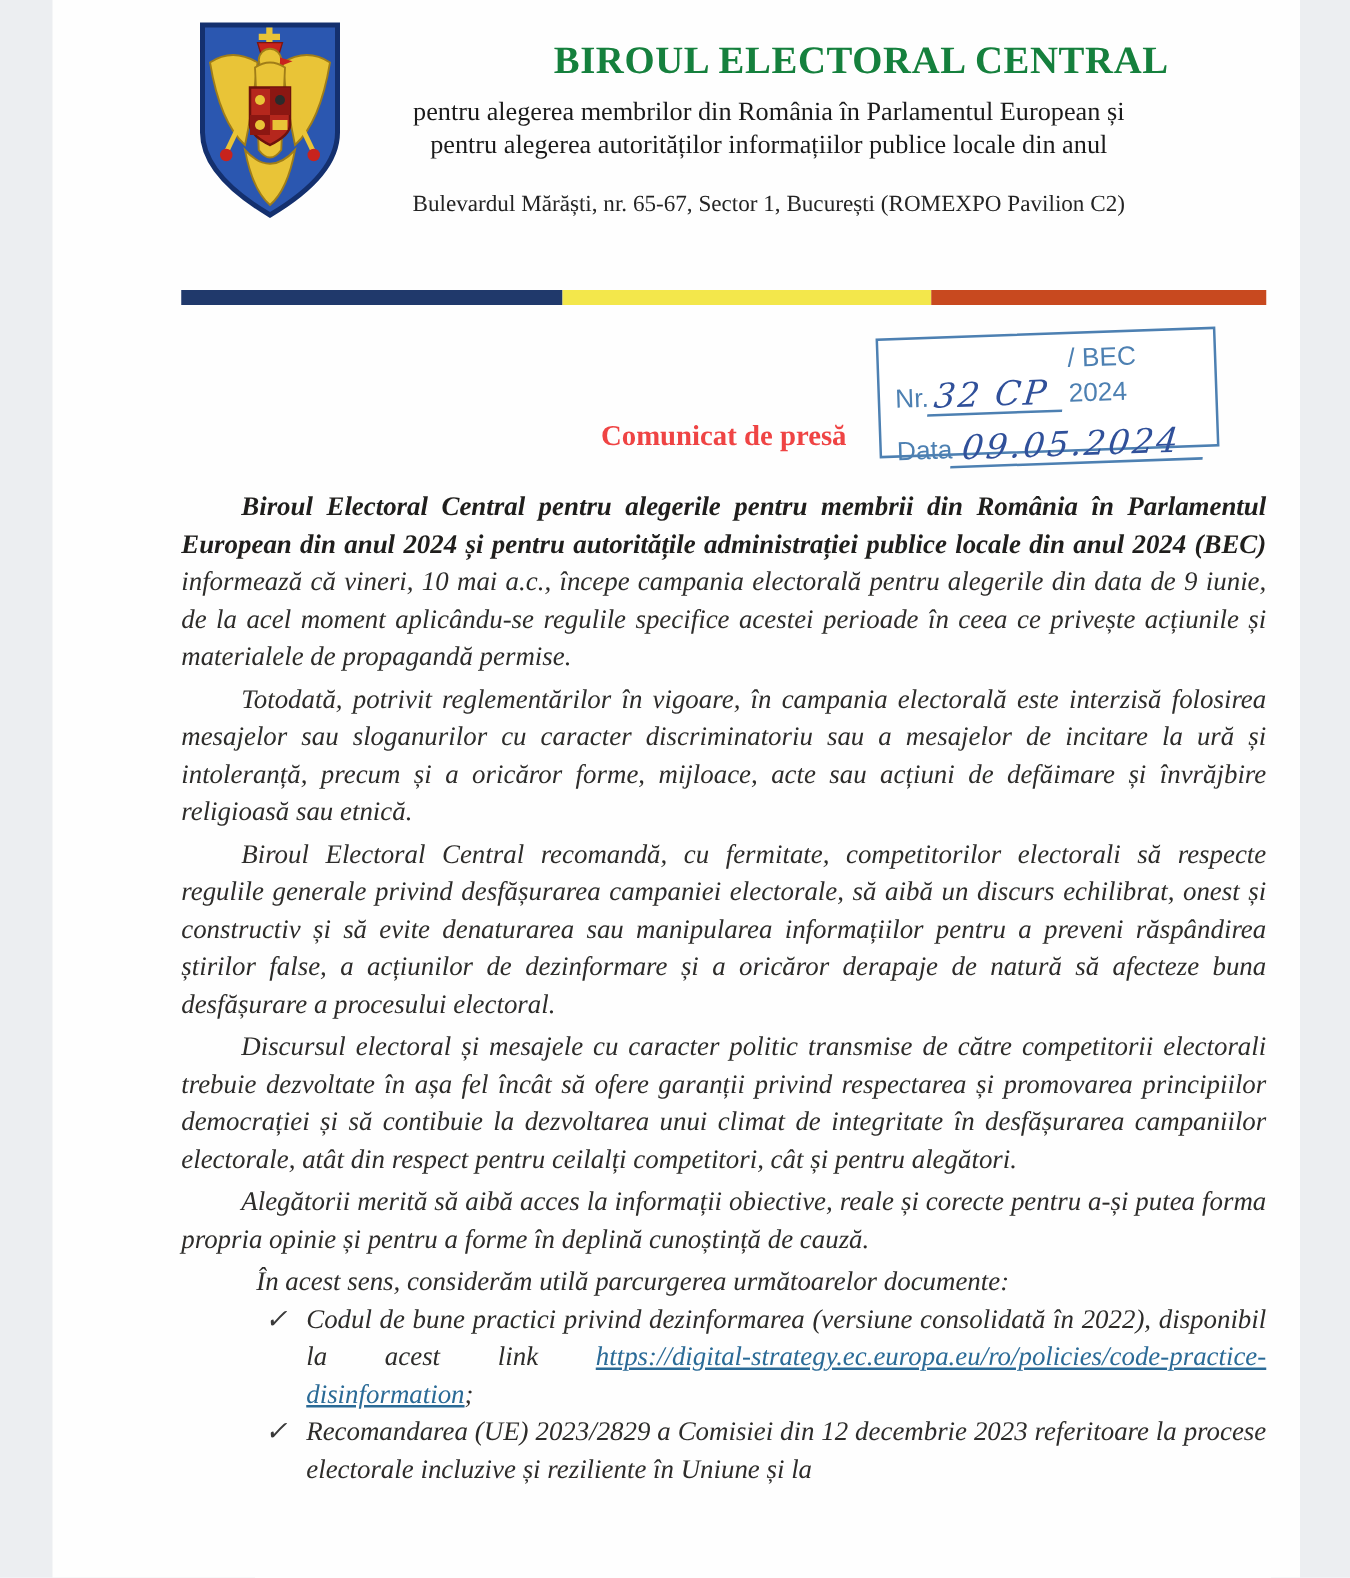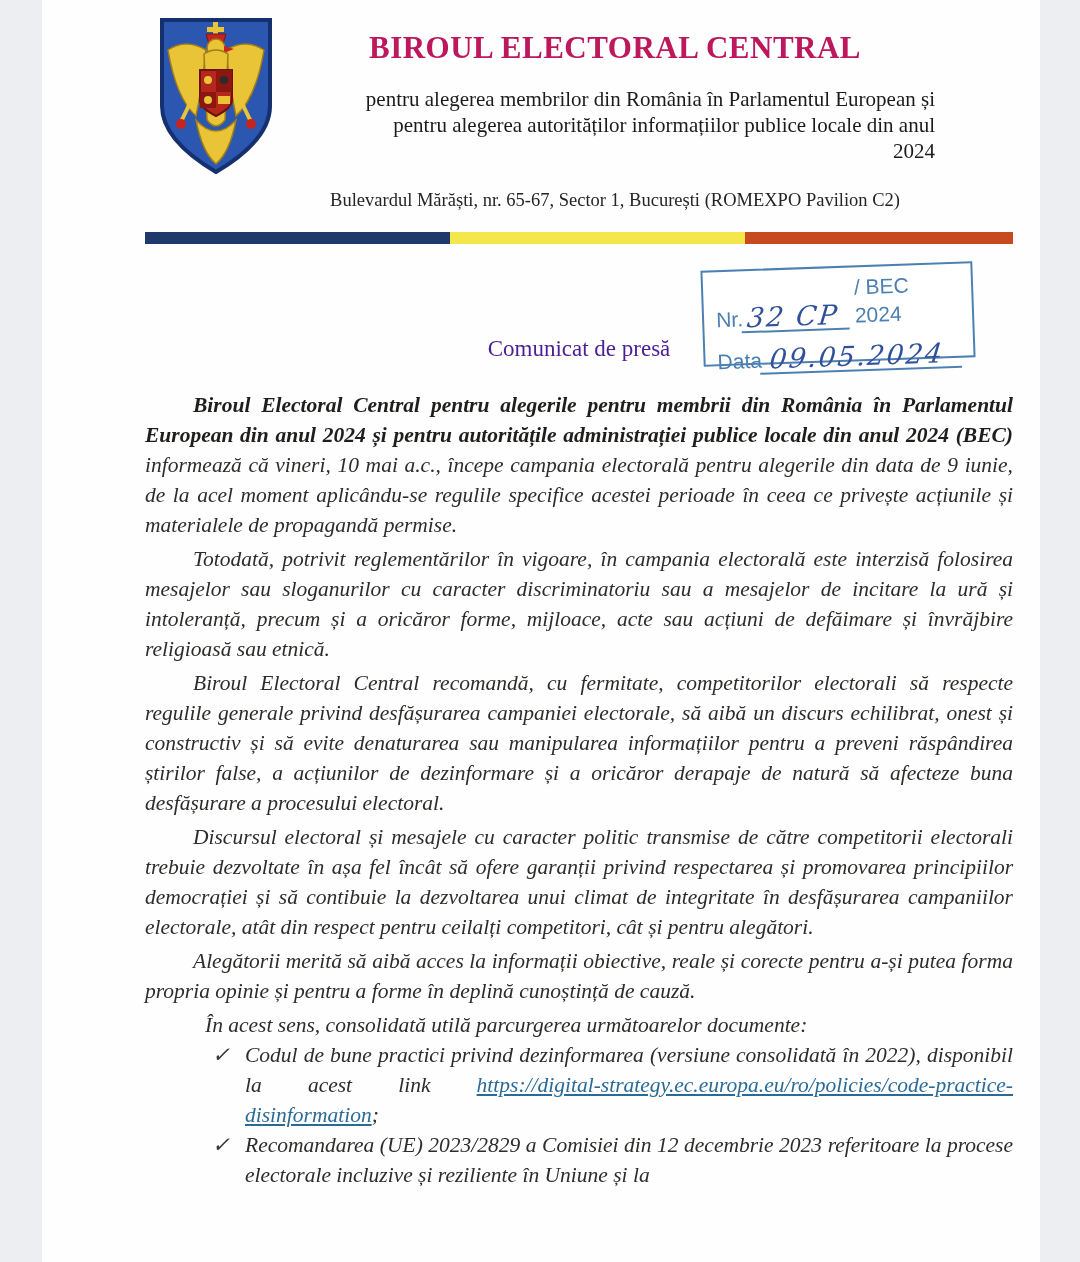--- a/index.html
+++ b/index.html
@@ -24,29 +24,29 @@
   }
   .header-text {
     position: absolute;
     left: 253px; top: 30px;
     width: 640px;
     text-align: center;
   }
   .org-title {
     font-size: 31px;
     font-weight: bold;
-    color: #be185d;
+    color: #15803d;
     letter-spacing: 0.5px;
+    text-align: right;
   }
   .org-subtitle {
-    margin-top: 20px;
+    margin-top: 10px;
     font-size: 21px;
     line-height: 26px;
     color: #1b1b1b;
-    text-align: right;
   }
   .address-block {
     margin-top: 24px;
     font-size: 18.5px;
     line-height: 24px;
     color: #242424;
   }
   
   .tricolor {
     position: absolute;
@@ -82,22 +82,22 @@
   .nr-value { min-width: 108px; padding: 0 4px; text-align: left; }
   .nr-suffix { font-size: 21px; line-height: 28px; margin-left: 4px; }
   .data-value { flex: 1; padding: 0 2px 0 8px; }
   .stamp-row.second { margin-top: 14px; }
   .doc-title {
     position: absolute;
     left: 103px; top: 336px;
     width: 868px;
     text-align: center;
     font-size: 23px;
-    font-weight: normal;
-    color: #4c1d95;
+    font-weight: bold;
+    color: #ef4444;
   }
   
   .body-text {
     position: absolute;
     left: 103px; top: 390px;
     width: 868px;
     color: #2d2c2a;
     font-size: 21.5px;
     font-style: italic;
   }
@@ -169,21 +169,20 @@
       <circle cx="54" cy="84" r="4" fill="#e9c437"></circle>
       <rect x="64" y="80" width="12" height="8" fill="#e9c437"></rect>
     </svg>
   </div>
 
   <div class="header-text">
     <div class="org-title">BIROUL ELECTORAL CENTRAL</div>
     <div class="org-subtitle">
       <div>pentru alegerea membrilor din România în Parlamentul European și</div>
       <div>pentru alegerea autorităților informațiilor publice locale din anul</div>
-      <div>2024</div>
     </div>
     <div class="address-block">
       <div>Bulevardul Mărăști, nr. 65-67, Sector 1, București (ROMEXPO Pavilion C2)</div>
     </div>
   </div>
 
   <div class="tricolor">
     <div class="seg" style="width:35.1%; background:#20396b;"></div>
     <div class="seg" style="width:34.0%; background:#f3e74b;"></div>
     <div class="seg" style="width:30.9%; background:#c8491f;"></div>
@@ -202,21 +201,21 @@
   </div>
 
   <div class="doc-title">Comunicat de presă</div>
 
   <div class="body-text">
     <p><span class="lead-bold">Biroul Electoral Central pentru alegerile pentru membrii din România în Parlamentul European din anul 2024 și pentru autoritățile administrației publice locale din anul 2024 (BEC)</span><span> informează că vineri, 10 mai a.c., începe campania electorală pentru alegerile din data de 9 iunie, de la acel moment aplicându-se regulile specifice acestei perioade în ceea ce privește acțiunile și materialele de propagandă permise.</span></p>
     <p>Totodată, potrivit reglementărilor în vigoare, în campania electorală este interzisă folosirea mesajelor sau sloganurilor cu caracter discriminatoriu sau a mesajelor de incitare la ură și intoleranță, precum și a oricăror forme, mijloace, acte sau acțiuni de defăimare și învrăjbire religioasă sau etnică.</p>
     <p>Biroul Electoral Central recomandă, cu fermitate, competitorilor electorali să respecte regulile generale privind desfășurarea campaniei electorale, să aibă un discurs echilibrat, onest și constructiv și să evite denaturarea sau manipularea informațiilor pentru a preveni răspândirea știrilor false, a acțiunilor de dezinformare și a oricăror derapaje de natură să afecteze buna desfășurare a procesului electoral.</p>
     <p>Discursul electoral și mesajele cu caracter politic transmise de către competitorii electorali trebuie dezvoltate în așa fel încât să ofere garanții privind respectarea și promovarea principiilor democrației și să contibuie la dezvoltarea unui climat de integritate în desfășurarea campaniilor electorale, atât din respect pentru ceilalți competitori, cât și pentru alegători.</p>
     <p>Alegătorii merită să aibă acces la informații obiective, reale și corecte pentru a-și putea forma propria opinie și pentru a forme în deplină cunoștință de cauză.</p>
-    <p class="intro-line">În acest sens, consolidată utilă parcurgerea următoarelor documente:</p>
+    <p class="intro-line">În acest sens, considerăm utilă parcurgerea următoarelor documente:</p>
 
     <div class="bullet">
       <span class="marker">✓</span>
       <span class="btext"><span>Codul de bune practici privind dezinformarea (versiune consolidată în 2022), disponibil la acest link </span><a class="doc-link" href="#">https://digital-strategy.ec.europa.eu/ro/policies/code-practice-disinformation</a><span>;</span></span>
     </div>
 
     <div class="bullet">
       <span class="marker">✓</span>
       <span class="btext">Recomandarea (UE) 2023/2829 a Comisiei din 12 decembrie 2023 referitoare la procese electorale incluzive și reziliente în Uniune și la</span>
     </div>

